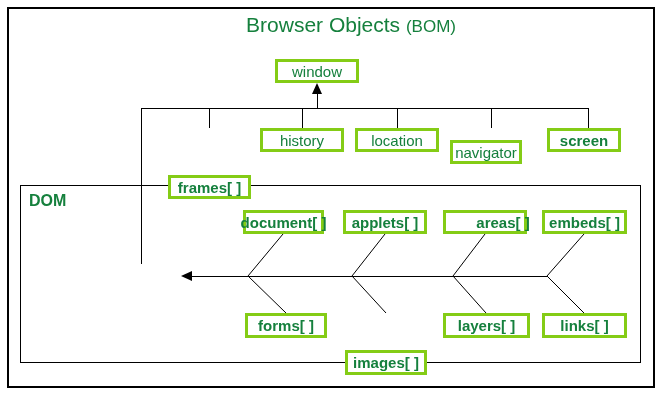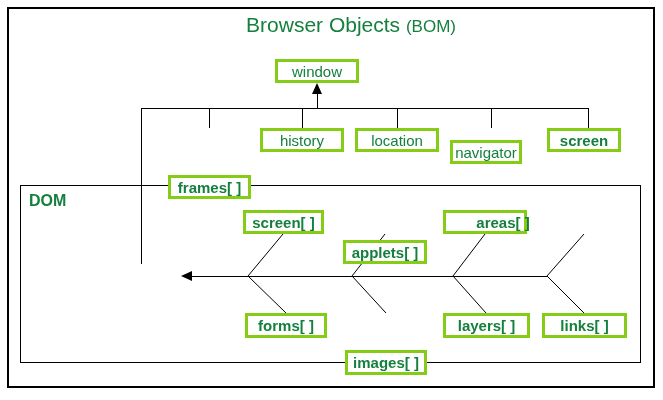--- a/index.html
+++ b/index.html
@@ -124,22 +124,23 @@
   <div class="node" style="left:260px; top:128px; width:84px; height:24px;">history</div>
   <div class="node" style="left:355px; top:128px; width:84px; height:24px;text-align:center;">location</div>
   <div class="node" style="left:450px; top:124px; width:72px; height:24px;margin-top:16px;">navigator</div>
   <div class="node" style="left:547px; top:128px; width:74px; height:24px;font-weight:bold;">screen</div>
 
   <div id="dom-box">
     <div id="dom-label">DOM</div>
   </div>
 
 
-  <div class="node bold" style="left:243px; top:210px; width:81px; height:24px;">screen[ ]</div>
-  <div class="node bold" style="left:343px; top:210px; width:84px; height:24px;margin-top:30px;">applets[ ]</div>
+  <div class="node bold" style="left:243px; top:210px; width:81px; height:24px;">document[ ]</div>
+  <div class="node bold" style="left:343px; top:210px; width:84px; height:24px;">applets[ ]</div>
   <div class="node bold" style="left:443px; top:210px; width:84px; height:24px;padding-left:36px;">areas[ ]</div>
+  <div class="node bold" style="left:542px; top:210px; width:85px; height:24px;">embeds[ ]</div>
 
   <div class="node bold" style="left:245px; top:313px; width:82px; height:25px;">forms[ ]</div>
   <div class="node bold" style="left:345px; top:313px; width:82px; height:25px;margin-top:37px;">images[ ]</div>
   <div class="node bold" style="left:443px; top:313px; width:87px; height:25px;">layers[ ]</div>
   <div class="node bold" style="left:542px; top:313px; width:85px; height:25px;">links[ ]</div>
 
 </div>
 
 </body></html>

